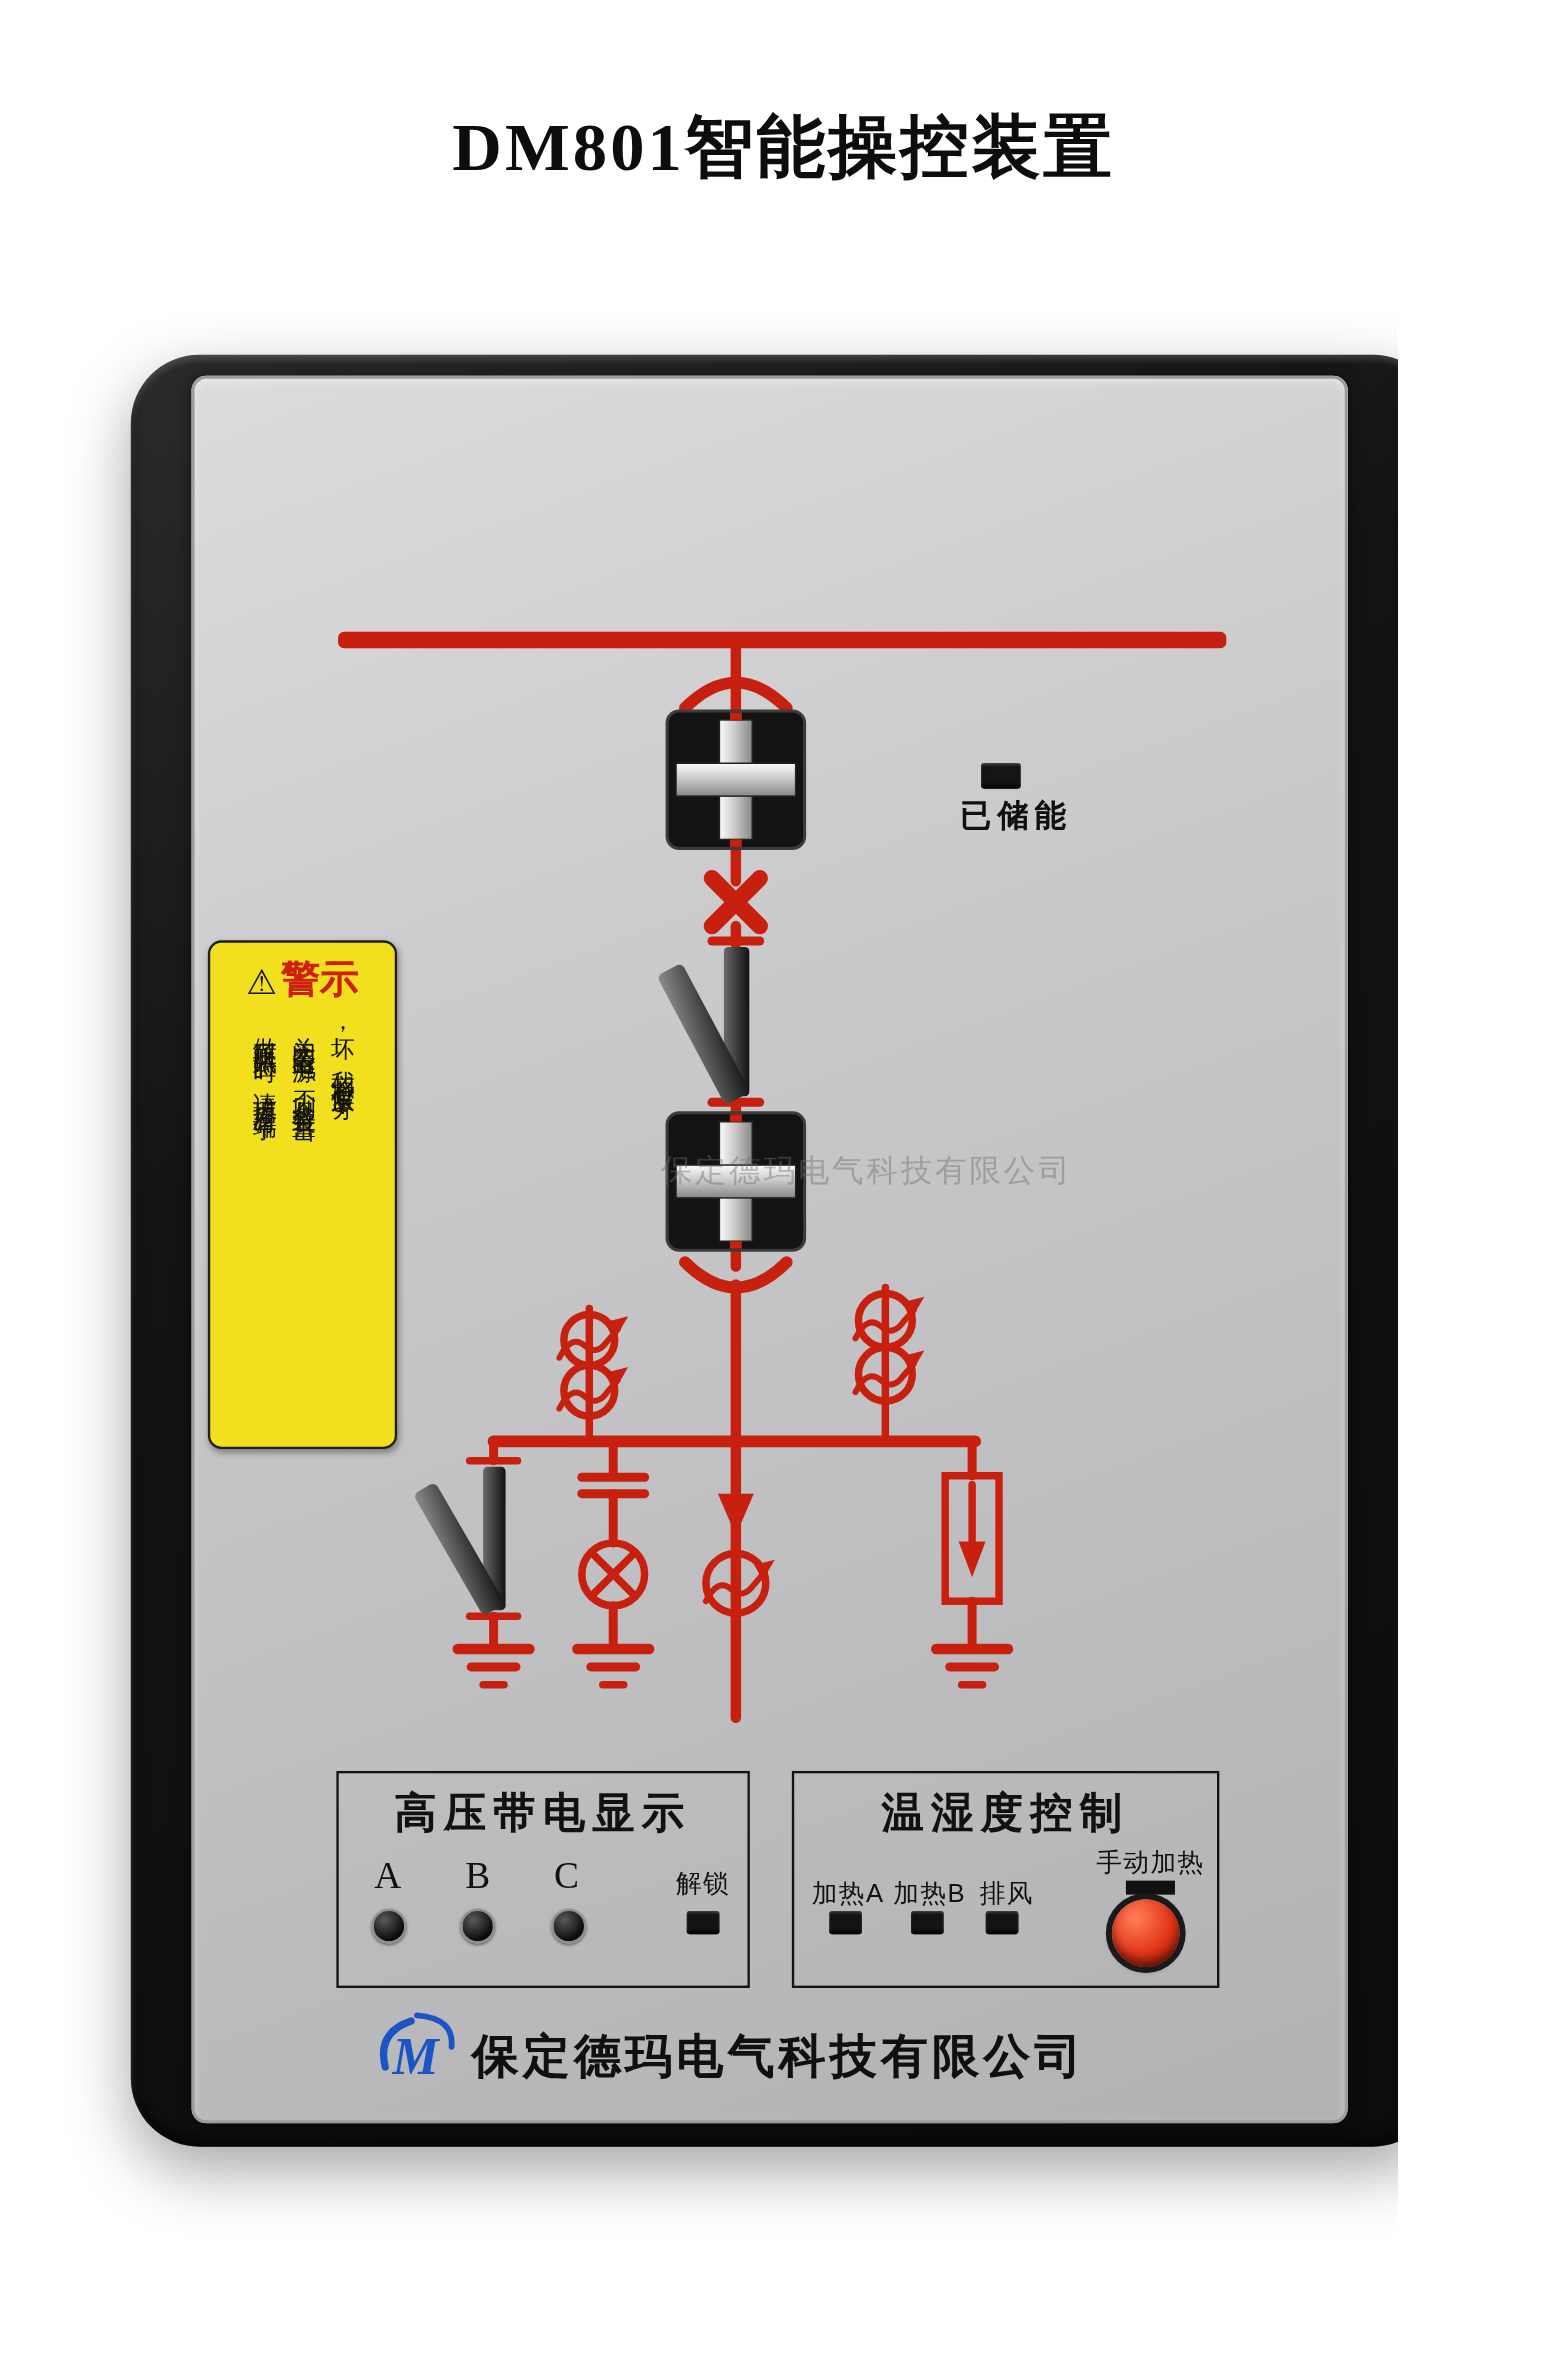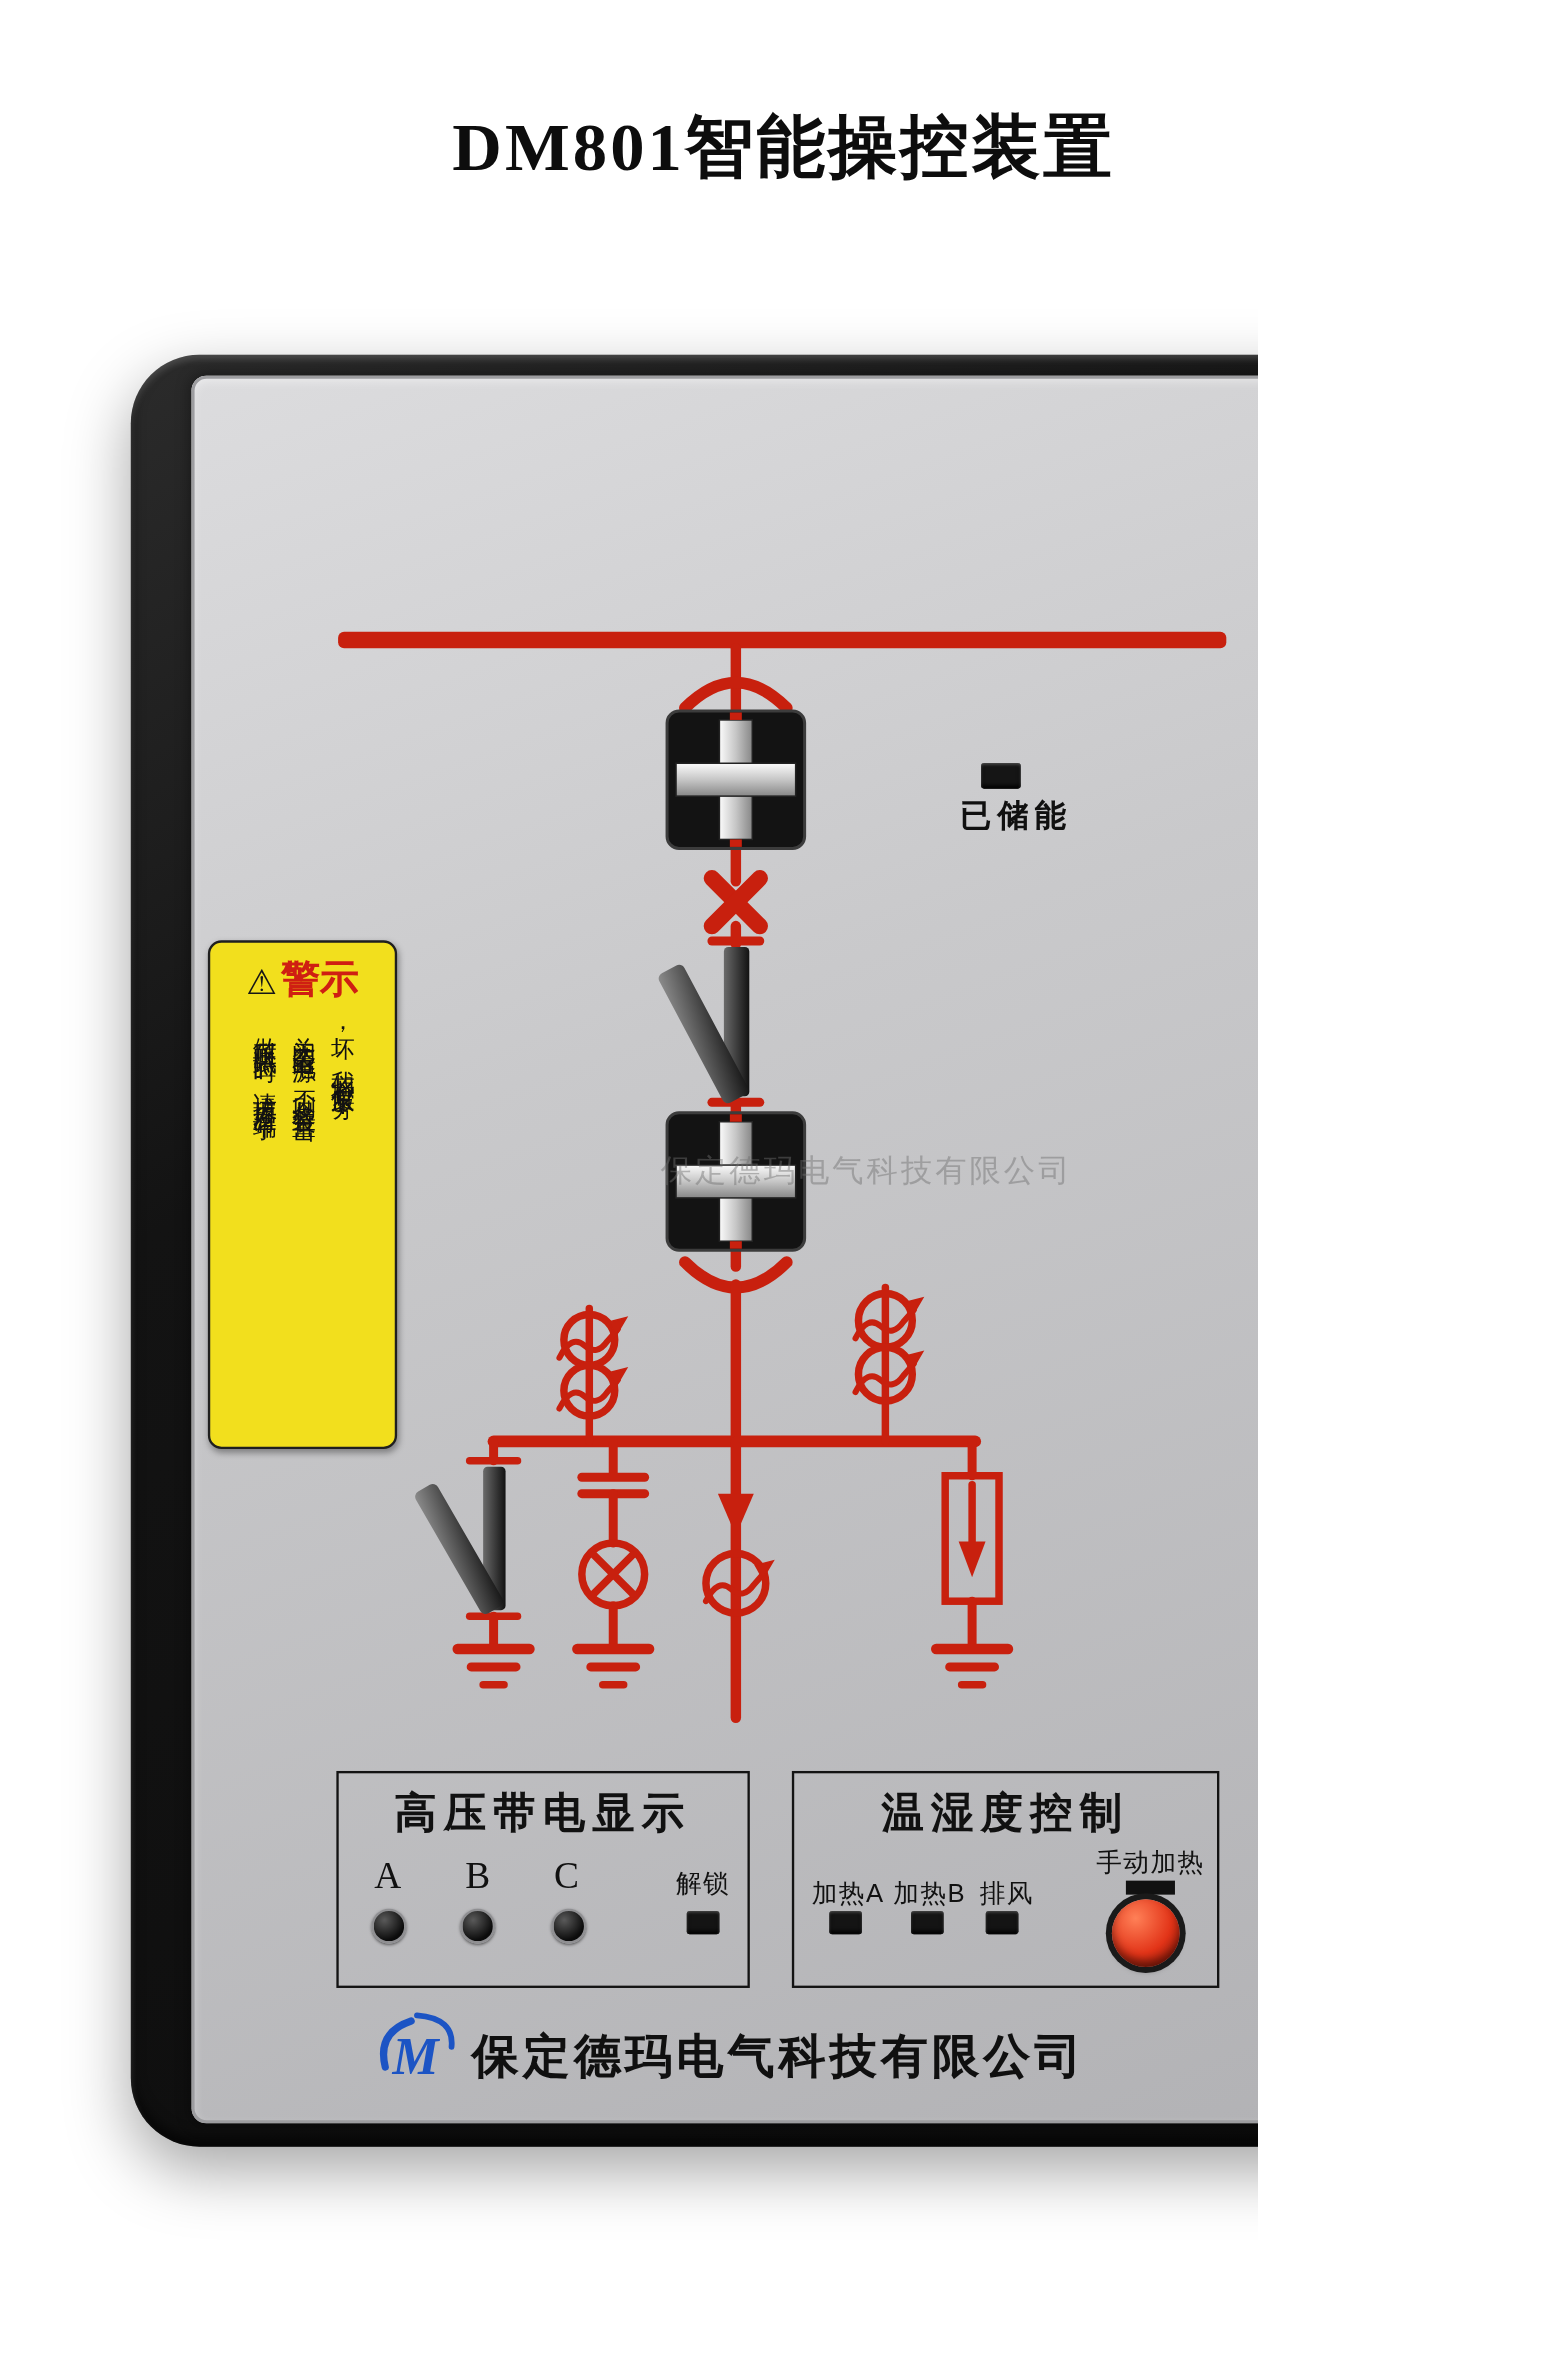--- a/index.html
+++ b/index.html
@@ -1,16 +1,16 @@
 <!DOCTYPE html>
 <html style="font-size:10.2px"><head>
 <meta charset="utf-8">
 <style>
   html,body{margin:0;padding:0;background:#ffffff;}
-  .viewport{position:relative;width:1258px;height:2366px;background:#ffffff;overflow:hidden;}
+  .viewport{position:relative;width:1398px;height:2366px;background:#ffffff;overflow:hidden;}
   .page{position:absolute;left:0;top:0;width:671px;height:1014px;background:#ffffff;
         transform:scale(2.3359,2.3333);transform-origin:0 0;
         font-family:"Liberation Sans","DejaVu Sans",sans-serif;}
 
   
   .frame{position:absolute;left:56px;top:152px;width:561px;height:768px;border-radius:29.4px;
          background:linear-gradient(150deg,#2b2b2b 0%,#131313 35%,#0c0c0c 100%);
          box-shadow:inset 0 1.9px 3.2px rgba(255,255,255,0.18), inset 0 -3.2px 5.8px rgba(0,0,0,0.7),
                     0 10.2px 27px rgba(0,0,0,0.35);}
   .panel{position:absolute;left:25.6px;top:9px;width:495px;height:749px;border-radius:6.4px;

